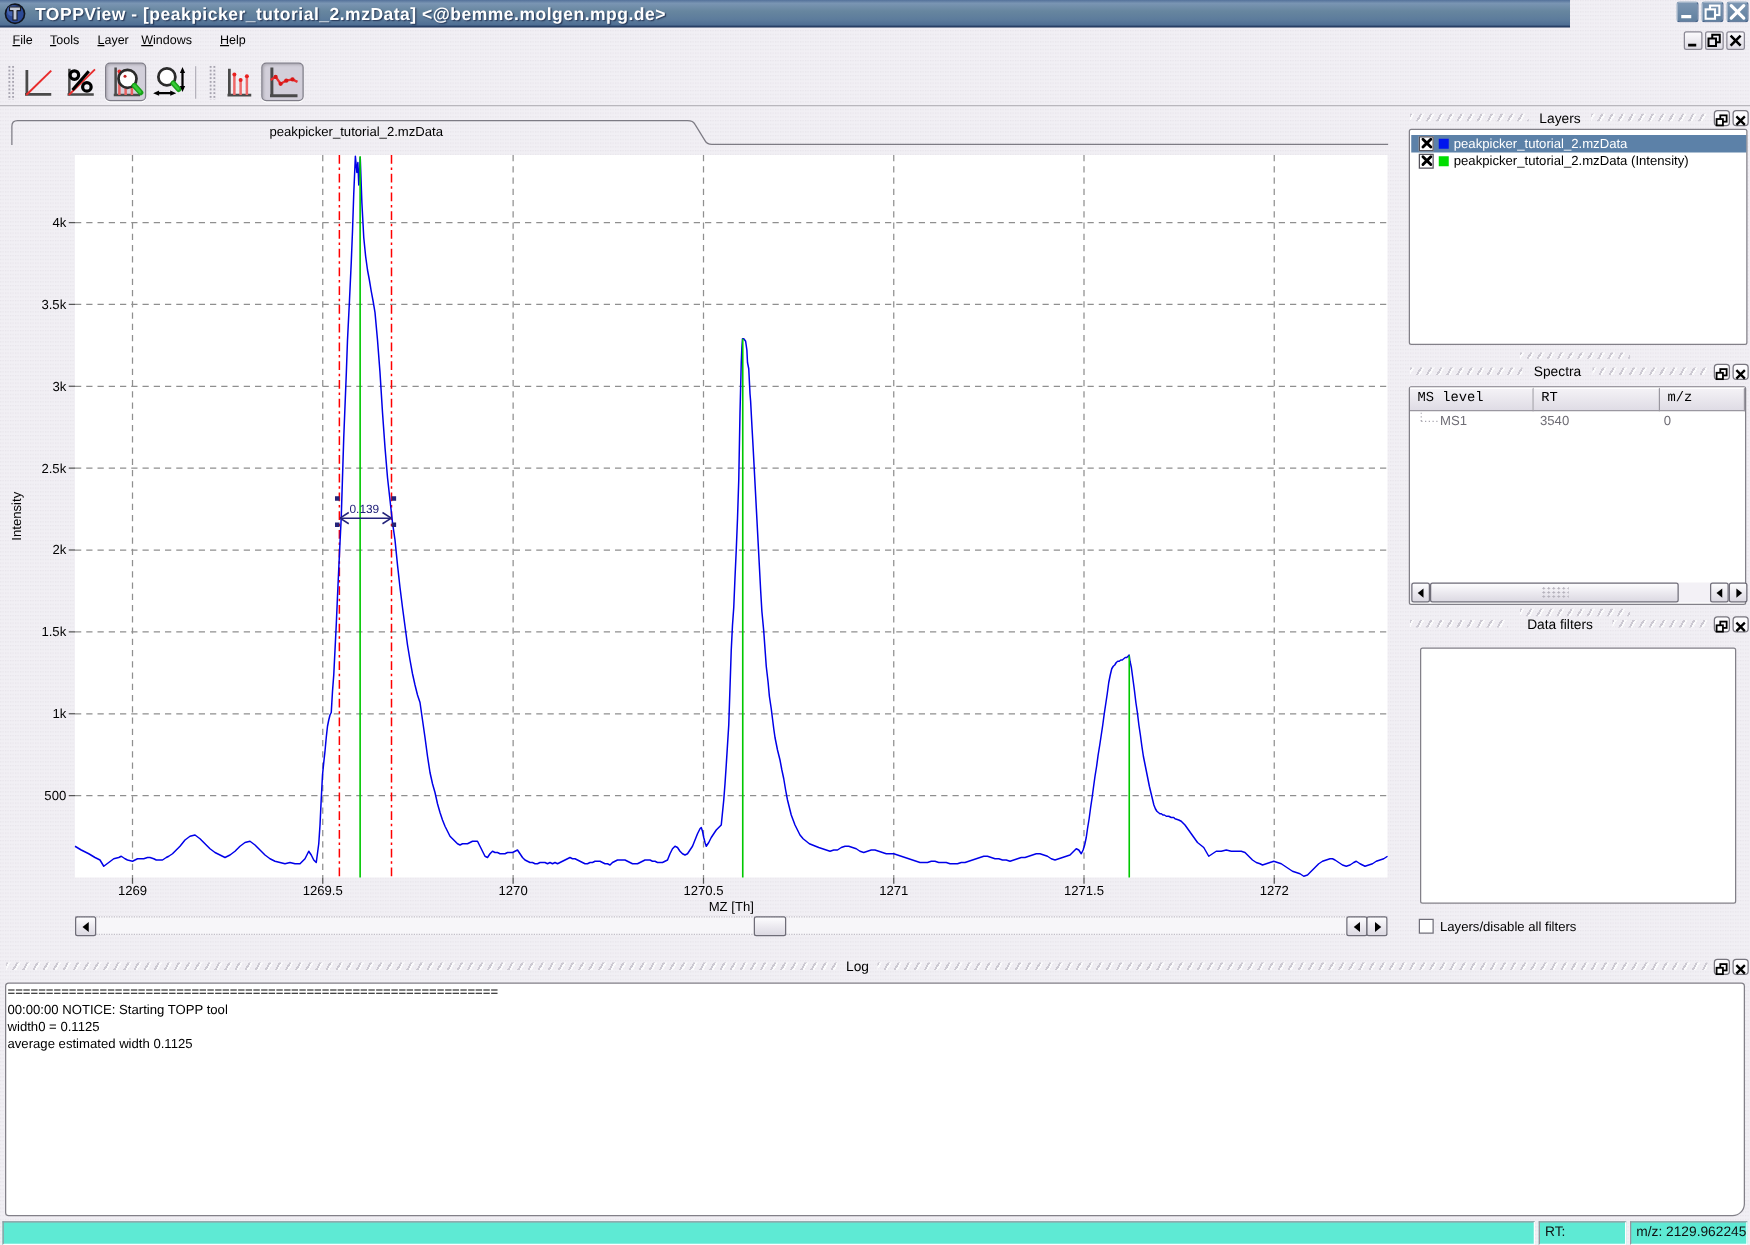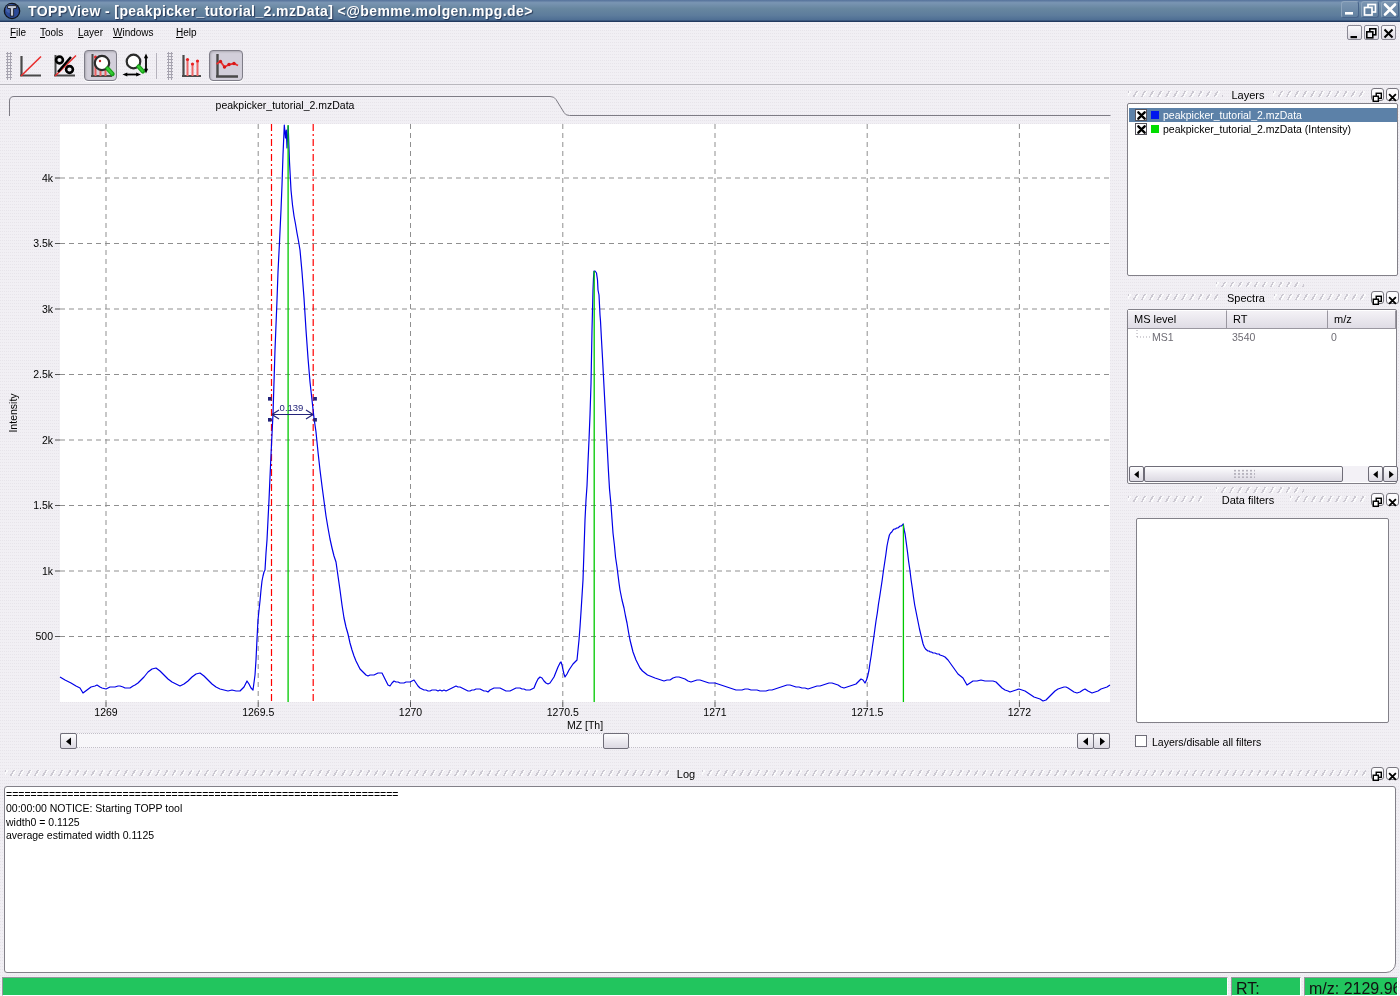--- a/index.html
+++ b/index.html
@@ -1,40 +1,40 @@
 <!DOCTYPE html>
 <html><head><meta charset="utf-8"><style>
 *{margin:0;padding:0;box-sizing:border-box;}
 html,body{width:1400px;height:996px;overflow:hidden;}
 body{font-family:"Liberation Sans",sans-serif;background:#f1eff4;position:relative;
 }
 .abs{position:absolute;}
-.titlebar{left:0;top:0;width:1400px;height:22px;
+.titlebar{left:0;top:0;width:1256px;height:22px;
 background:linear-gradient(180deg,#54719a 0%,#7a95b3 12%,#67869f 40%,#5d7c9c 70%,#4f6f94 90%,#223a60 97%,#1c3258 100%);}
 .titlebar .ttext{position:absolute;left:28px;top:3px;font-size:14px;font-weight:bold;color:#fff;letter-spacing:0.4px;
 text-shadow:1px 1px 1px rgba(10,20,50,0.65);white-space:pre;}
 .tbtn{position:absolute;top:1px;width:18px;height:17px;border-radius:3px;
 background:linear-gradient(180deg,#7c96b2,#61809f);border:1px solid #8fa5bd;border-bottom-color:#47638a;border-right-color:#47638a;}
 .menubar{left:0;top:22px;width:1400px;height:22px;}
 .mitem{position:absolute;top:5px;font-size:10px;color:#000;}
 .mitem u{text-decoration:underline;text-underline-offset:1px;}
 .mdibtn{position:absolute;top:25px;width:15px;height:15px;border-radius:2px;
 background:linear-gradient(180deg,#fbfafc,#dedbe4);border:1px solid #8a8894;}
 .toolbtn{position:absolute;top:52px;width:28px;height:28px;}
 .toolbtn.pressed{top:50px;height:31px;background:#d2cfda;border:1px solid #7f7d88;border-radius:4px;box-shadow:inset 1px 1px 2px rgba(0,0,0,0.18), 0 1px 0 #fff;}
 .thandle{position:absolute;top:52px;width:6px;height:28px;
 background-image:radial-gradient(circle,#a7a4b0 1px,rgba(0,0,0,0) 1.1px);background-size:3px 3px;}
 .dockT{position:absolute;font-size:11px;color:#000;}
 .dtex{position:absolute;height:6px;background-image:repeating-linear-gradient(120deg,#ccc9d2 0 1.5px,#fbfbfc 1.5px 3px,rgba(0,0,0,0) 3px 7px);}
 .dbtn{position:absolute;width:13px;height:13px;background:#fcfbfd;border:1px solid #77757e;border-radius:3px;}
 .whitebox{position:absolute;background:#fff;border:1px solid #828088;border-radius:2px;}
 .sbtn{position:absolute;background:linear-gradient(180deg,#fdfdfe 0%,#eceaf0 50%,#dcd9e2 100%);border:1px solid #6f6d78;border-radius:2px;}
-.cell{position:absolute;height:19px;background:#22c55e;border:1px solid;border-color:#98959e #fdfdfe #fdfdfe #98959e;font-size:16px;color:#111;padding:2px 0 0 4px;white-space:nowrap;overflow:hidden;}
+.cell{position:absolute;height:19px;background:#5eead4;border:1px solid;border-color:#98959e #fdfdfe #fdfdfe #98959e;font-size:11px;color:#111;padding:2px 0 0 4px;white-space:nowrap;overflow:hidden;}
 .cb{position:absolute;width:12px;height:12px;background:#fff;border:1px solid #6f6d78;}
-.hdr{position:absolute;height:19px;background:linear-gradient(180deg,#f4f2f6,#dfdce5);border-right:1px solid #9a97a0;border-bottom:1px solid #9a97a0;border-top:1px solid #fff;font-size:11px;color:#000;padding:2px 0 0 6px;}
+.hdr{position:absolute;height:19px;background:linear-gradient(180deg,#f4f2f6,#dfdce5);border-right:1px solid #9a97a0;border-bottom:1px solid #9a97a0;border-top:1px solid #fff;font-size:11px;color:#000;padding:2px 0 0 6px;font-family:Liberation Mono, monospace;}
 </style></head><body>
 <svg width="1400" height="996" style="position:absolute;left:0;top:0">
     <defs>
 <pattern id="dots" width="2" height="3" patternUnits="userSpaceOnUse">
 <rect width="2" height="3" fill="#f1eff4"></rect>
         <rect x="0" y="0" width="1" height="1" fill="#e7e4ea"></rect>
 </pattern>
     </defs>
     <rect width="1400" height="996" fill="url(#dots)"></rect>
   </svg>

